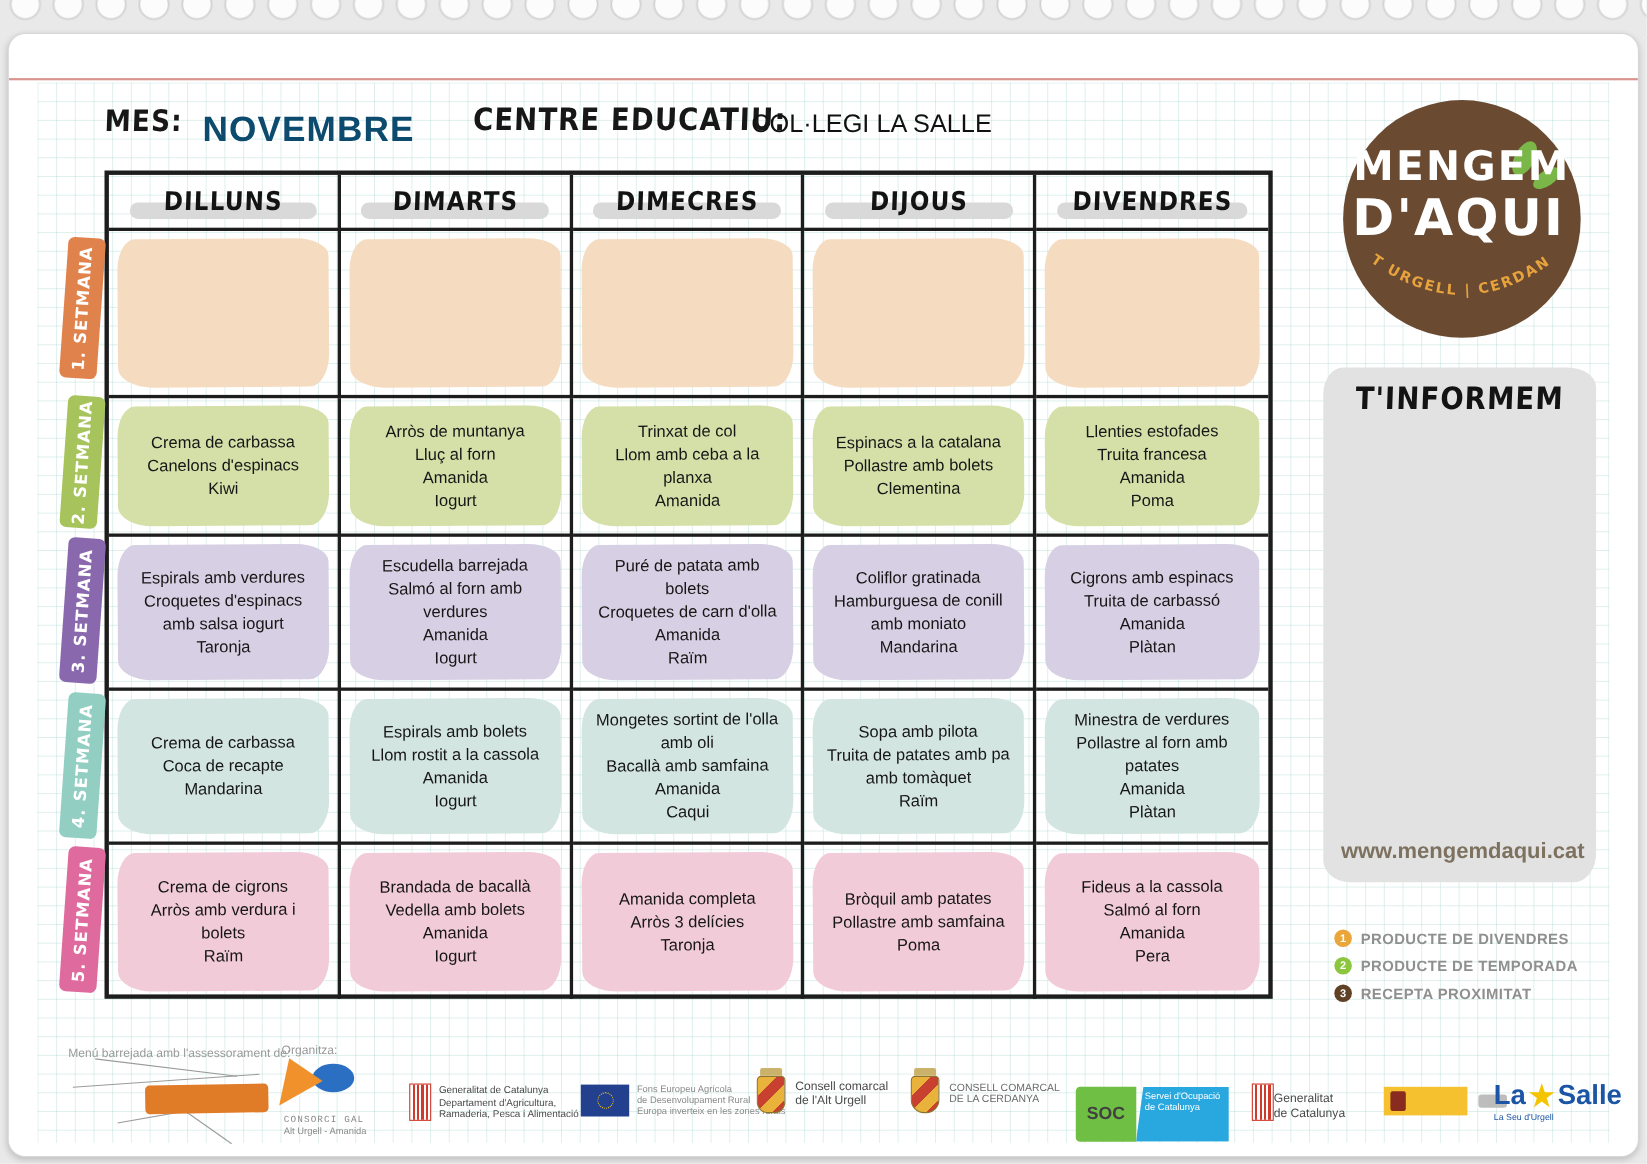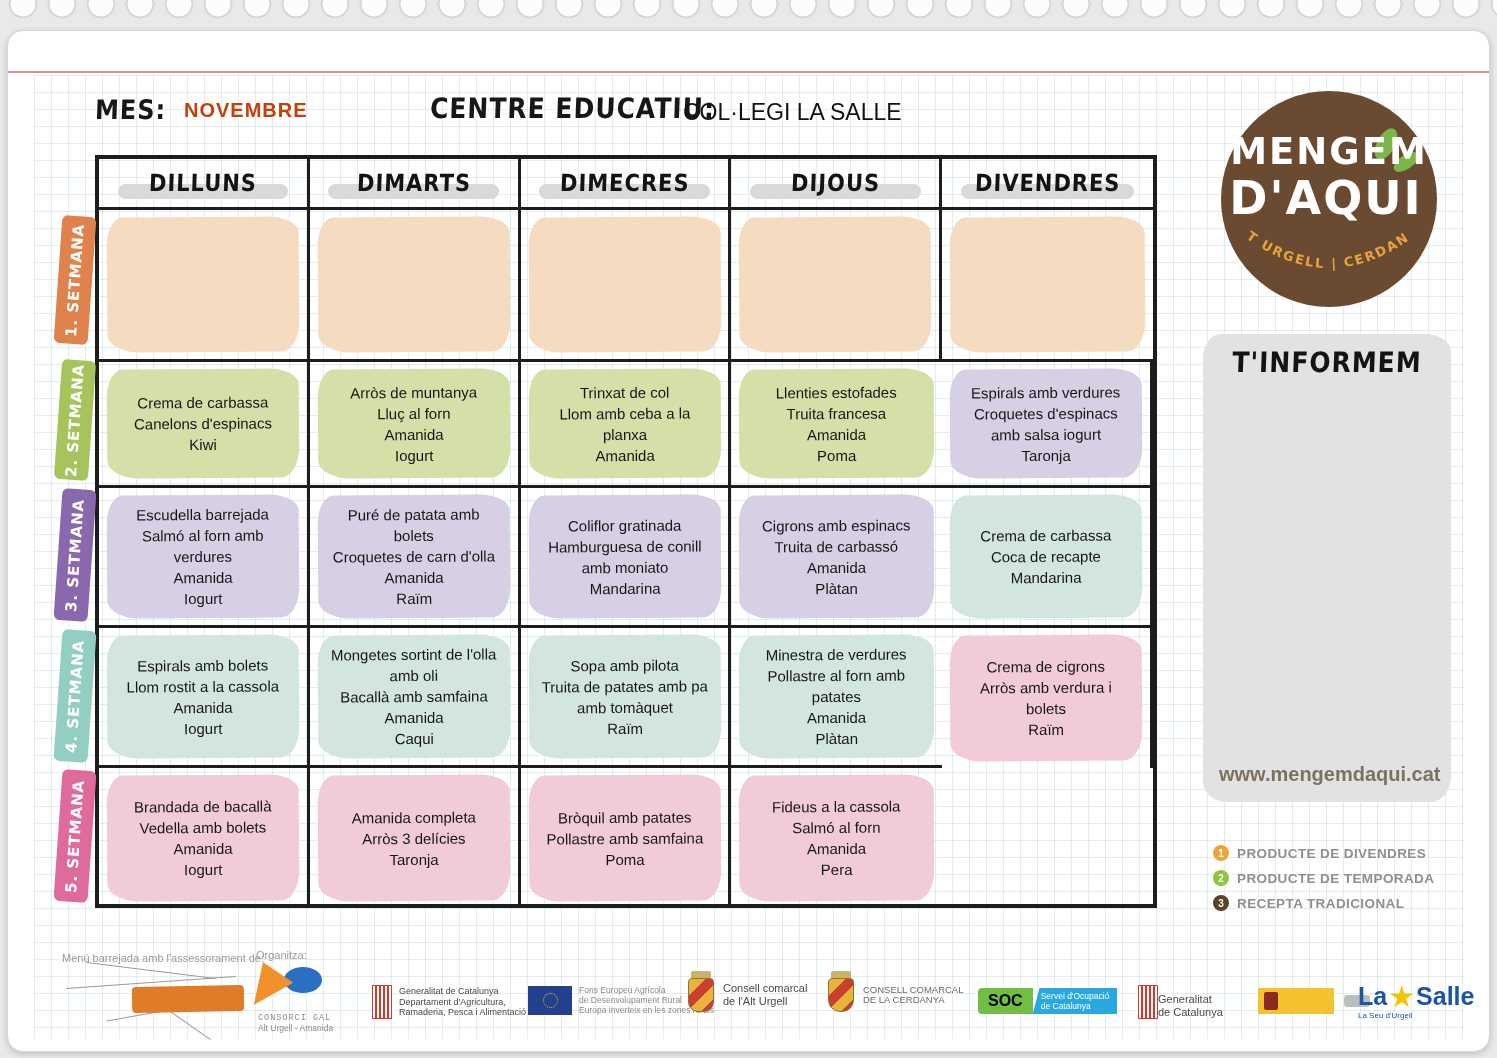--- a/index.html
+++ b/index.html
@@ -19,21 +19,21 @@
       linear-gradient(to right, rgba(147,205,198,.30) 1px, transparent 1px),
       linear-gradient(to bottom, rgba(147,205,198,.30) 1px, transparent 1px);
     background-size:17px 17px; }
   .red-line { position:absolute; left:0; right:0; top:40px; height:2px; background:#d8948d; }
 
   .abs { position:absolute; }
   .marker { font-family:"DejaVu Sans", sans-serif; font-weight:800; transform:skewX(-2deg) scaleY(1.12); letter-spacing:1px; }
 
   
   .mes-label { left:95px; top:96px; font-size:24px; color:#171717; }
-  .mes-value { left:184px; top:99px; font-size:20px; font-weight:700; letter-spacing:1px; color:#c2410c; }
+  .mes-value { left:184px; top:99px; font-size:32px; font-weight:700; letter-spacing:1px; color:#0c4a6e; }
   .centre-label { left:430px; top:94px; font-size:25px; color:#171717; }
   .centre-value { left:683px; top:99px; font-size:23px; color:#111; }
 
   
   .cal { position:absolute; left:95px; top:155px; width:1062px; height:753px;
     border:4px solid #1d1d1d; display:grid; grid-template-columns:repeat(5,1fr);
     grid-template-rows:51px 152px 126px 140px 140px 140px; }
   .cell { position:relative; border-right:3px solid #1d1d1d; border-bottom:3px solid #1d1d1d; }
   .cell.last-col { border-right:none; }
   .cell.last-row { border-bottom:none; }
@@ -74,21 +74,21 @@
   .tiny-b { font-size:9px; line-height:10.5px; color:#4a4a4a; font-weight:400; white-space:pre-line; }
   .sketch-line { position:absolute; height:1px; background:#9a9a9a; }
   .advisor-bar { position:absolute; left:66px; top:24px; width:112px; height:26px; background:#e07b28; border-radius:4px; transform:rotate(-1deg); }
   .tri { width:0; height:0; border-left:34px solid #f0912c; border-top:14px solid transparent; border-bottom:30px solid transparent; transform:rotate(12deg); }
   .oval { width:38px; height:26px; background:#2a6fc2; border-radius:50%; }
   .senyera { width:20px; height:34px; border:1.5px solid #d03a2c; background:repeating-linear-gradient(90deg,#fff 0 2px,#d03a2c 2px 4px); }
   .eu-flag { width:44px; height:29px; background:#23408f; display:flex; align-items:center; justify-content:center; }
   .eu-stars { width:15px; height:15px; border:1.6px dotted #f5c400; border-radius:50%; }
   .crest { width:26px; height:34px; background:linear-gradient(135deg,#e9b23a 0 30%,#c8402f 30% 55%,#e9b23a 55% 80%,#c8402f 80%); border-radius:4px 4px 10px 10px; border:1px solid #8a7430; position:relative; }
   .crown { position:absolute; top:-8px; left:2px; width:20px; height:7px; background:#cbb26a; border-radius:2px 2px 0 0; }
-  .soc-green { background:#6fbf44; color:#000000; font-weight:800; font-size:16px; padding:4px 10px; border-radius:4px 0 0 4px; }
+  .soc-green { background:#6fbf44; color:#404040; font-weight:800; font-size:16px; padding:16px 10px; border-radius:4px 0 0 4px; }
   .soc-blue { background:#29a8df; color:#fff; font-size:8.5px; line-height:10px; padding:3px 8px; white-space:pre-line; clip-path:polygon(8% 0,100% 0,100% 100%,0 100%); }
   .spain-box { width:76px; height:26px; background:#f6c12f; position:relative; }
   .spain-crest { position:absolute; left:6px; top:4px; width:14px; height:18px; background:#8a2b20; border-radius:2px; }
   .gray-blob { width:26px; height:12px; background:#bdbdbd; border-radius:3px; }
   .lasalle-word { font-size:25px; font-weight:800; color:#1c55a5; }
   .lasalle-star { color:#f5c400; font-size:30px; line-height:20px; margin:0 1px; }
   .lasalle-sub { font-size:8px; color:#1c55a5; text-align:left; }
 </style>
 </head>
 <body>
@@ -168,20 +168,27 @@
 Lluç al forn
 Amanida
 Iogurt</div>
         </div>
       </div>
     <div class="cell">
         <div class="blob" style="background: rgb(212, 224, 168);">
           <div class="menu">Trinxat de col
 Llom amb ceba a la planxa
 Amanida</div>
+        </div>
+      </div>
+    <div class="cell">
+        <div class="blob" style="background: rgb(212, 224, 168);">
+          <div class="menu">Espinacs a la catalana
+Pollastre amb bolets
+Clementina</div>
         </div>
       </div>
     <div class="cell last-col">
         <div class="blob" style="background: rgb(212, 224, 168);">
           <div class="menu">Llenties estofades
 Truita francesa
 Amanida
 Poma</div>
         </div>
       </div>
@@ -330,21 +337,21 @@
     <div class="leg-row">
       <span class="leg-dot" style="background: rgb(234, 166, 58);">1</span>
       <span class="leg-label">PRODUCTE DE DIVENDRES</span>
     </div>
     <div class="leg-row">
       <span class="leg-dot" style="background: rgb(140, 198, 62);">2</span>
       <span class="leg-label">PRODUCTE DE TEMPORADA</span>
     </div>
     <div class="leg-row">
       <span class="leg-dot" style="background: rgb(95, 66, 38);">3</span>
-      <span class="leg-label">RECEPTA TRADICIONAL</span>
+      <span class="leg-label">RECEPTA PROXIMITAT</span>
     </div>
   </div>
 
   <div class="abs f-label" style="left:62px;top:952px;">Menú barrejada amb l'assessorament de:</div>
   <div class="abs" style="left:66px;top:962px;width:190px;height:76px;">
     <div class="sketch-line" style="left:0;top:20px;width:170px;transform:rotate(-4deg);"></div>
     <div class="sketch-line" style="left:20px;top:8px;width:130px;transform:rotate(7deg);"></div>
     <div class="sketch-line" style="left:40px;top:48px;width:120px;transform:rotate(-10deg);"></div>
     <div class="sketch-line" style="left:90px;top:60px;width:60px;transform:rotate(35deg);"></div>
     <div class="advisor-bar"></div>

